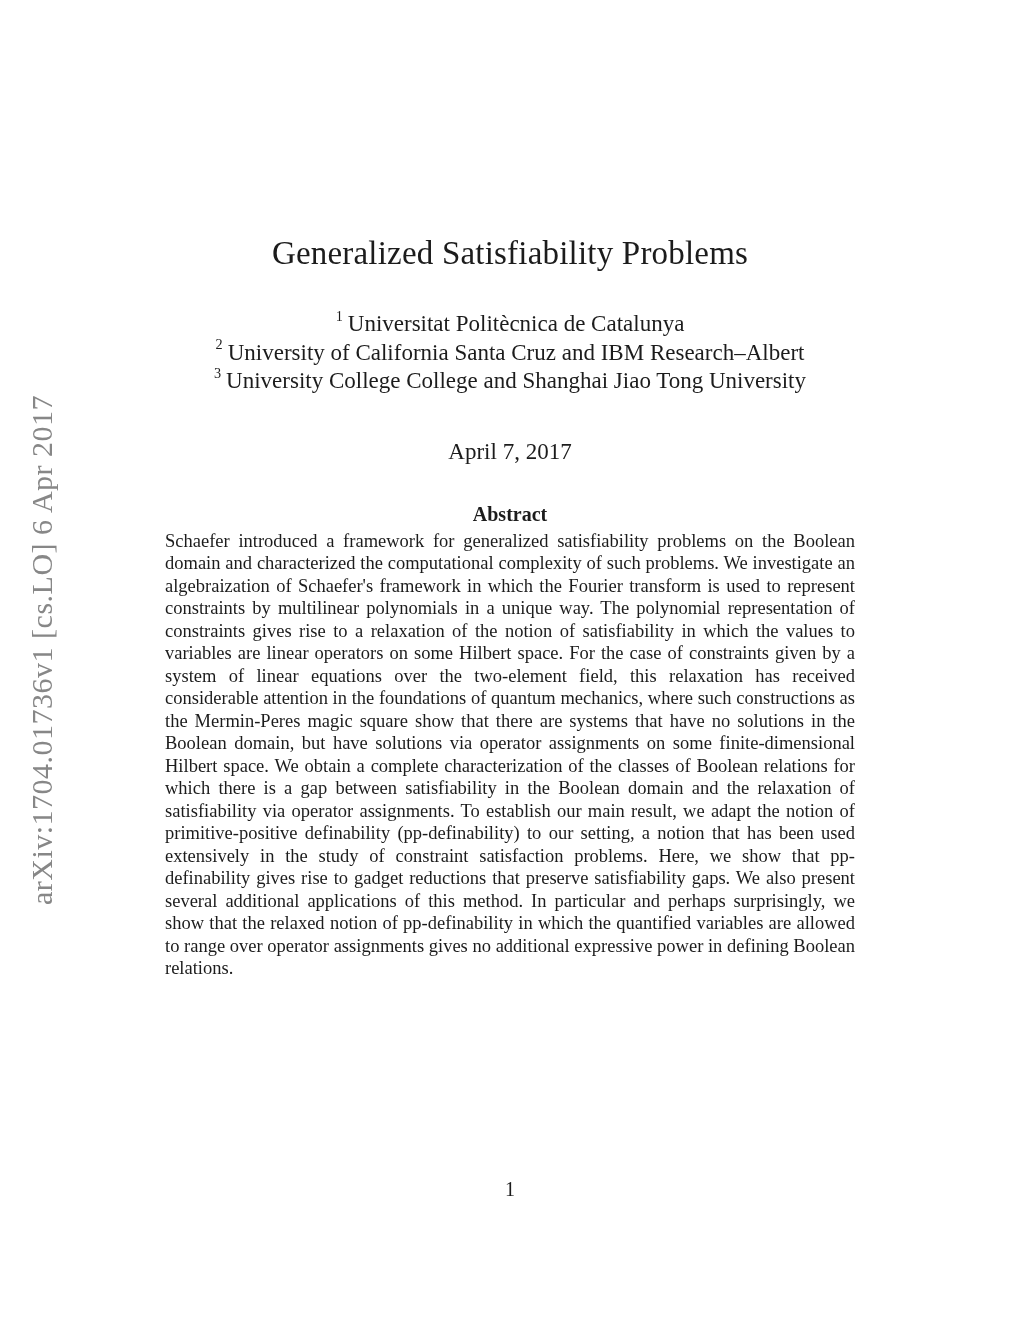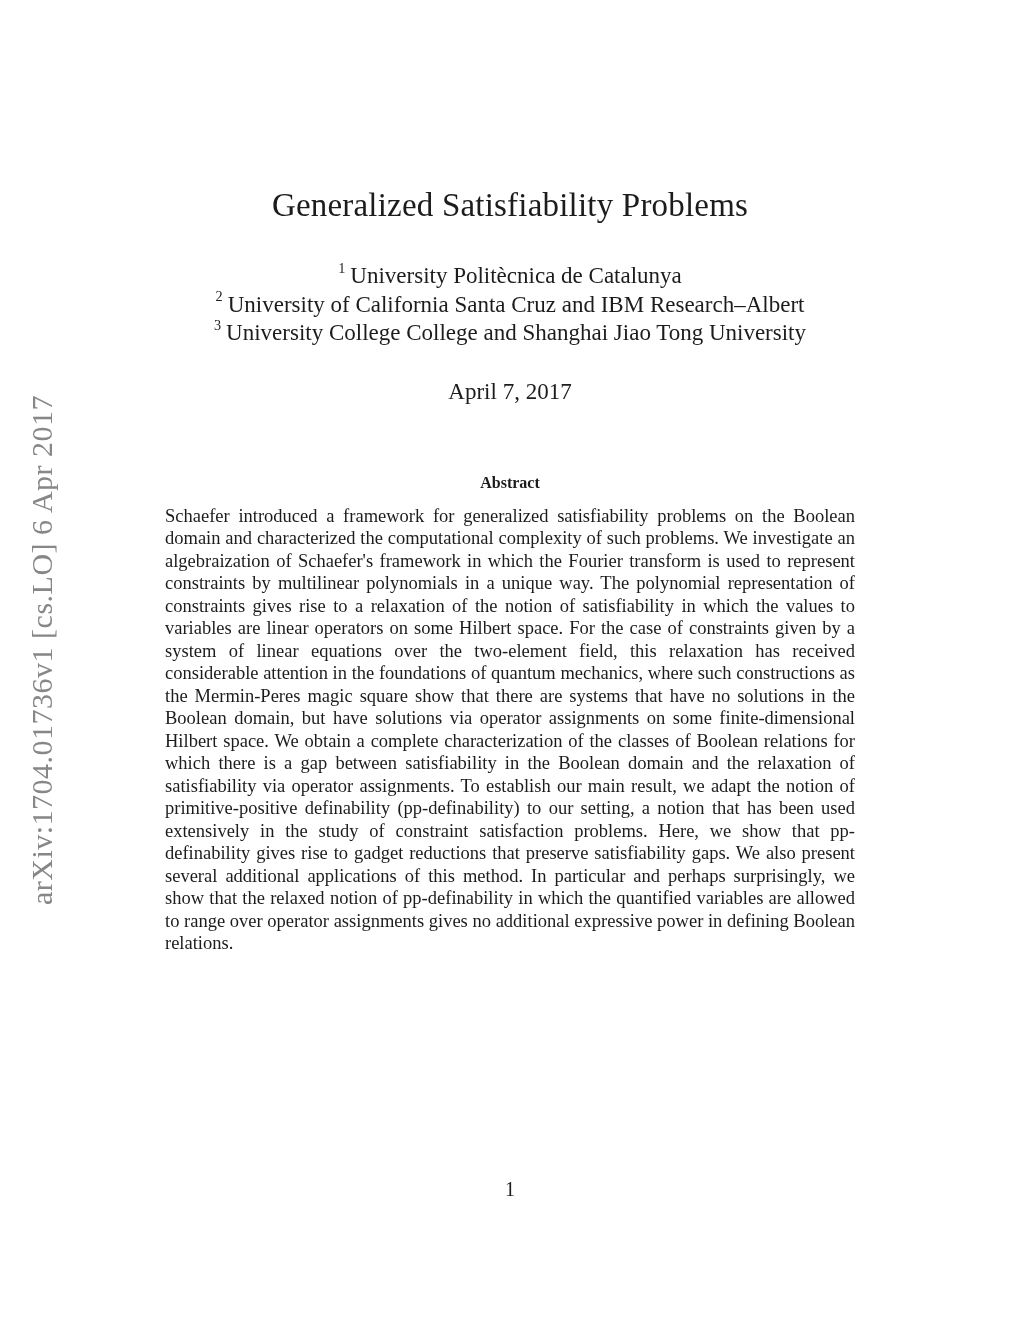--- a/index.html
+++ b/index.html
@@ -32,50 +32,50 @@
     padding-top: 183px;
     text-align: center;
   }
   .title {
     margin: 0;
     font-size: 33px;
     font-weight: 500;
     line-height: 45px;
     letter-spacing: 0.2px;
   }
-  .title-line { display: block; }
+  .title-line { display: block; margin-top: 48px; }
   .authors {
     margin-top: 31px;
     font-size: 23px;
     white-space: nowrap;
   }
   .author + .author { margin-left: 36px; }
   sup {
     font-size: 0.62em;
     line-height: 0;
     position: relative;
     top: -0.12em;
   }
   .affiliations {
     margin-top: 34px;
     font-size: 23px;
     line-height: 28.5px;
   }
   .affiliation sup { margin-right: 5px; }
   .date {
-    margin-top: 31px;
+    margin-top: 43px;
     font-size: 23px;
   }
   .abstract-heading {
-    margin-top: 69px;
-    font-size: 16px;
+    margin-top: 38px;
+    font-size: 20px;
     font-weight: bold;
   }
   .abstract-body {
-    margin: 13px auto 0 auto;
+    margin: 4px auto 0 auto;
     width: 690px;
     font-size: 18.5px;
     line-height: 22.5px;
     text-align: justify;
     text-justify: inter-word;
   }
   .page-number {
     position: absolute;
     left: 0;
     right: 0;
@@ -92,21 +92,21 @@
   <div class="arxiv-watermark">arXiv:1704.01736v1 [cs.LO] 6 Apr 2017</div>
 
   <div class="content">
 
     <h1 class="title">
       <span class="title-line">Generalized Satisfiability Problems</span>
     </h1>
 
 
     <div class="affiliations">
-      <div class="affiliation"><sup>1</sup><span>University Politècnica de Catalunya</span></div>
+      <div class="affiliation"><sup>1</sup><span>Universitat Politècnica de Catalunya</span></div>
       <div class="affiliation"><sup>2</sup><span>University of California Santa Cruz and IBM Research–Albert</span></div>
       <div class="affiliation"><sup>3</sup><span>University College College and Shanghai Jiao Tong University</span></div>
     </div>
 
     <div class="date">April 7, 2017</div>
 
     <div class="abstract-heading">Abstract</div>
 
     <p class="abstract-body">Schaefer introduced a framework for generalized satisfiability problems on the Boolean domain and characterized the computational complexity of such problems. We investigate an algebraization of Schaefer's framework in which the Fourier transform is used to represent constraints by multilinear polynomials in a unique way. The polynomial representation of constraints gives rise to a relaxation of the notion of satisfiability in which the values to variables are linear operators on some Hilbert space. For the case of constraints given by a system of linear equations over the two-element field, this relaxation has received considerable attention in the foundations of quantum mechanics, where such constructions as the Mermin-Peres magic square show that there are systems that have no solutions in the Boolean domain, but have solutions via operator assignments on some finite-dimensional Hilbert space. We obtain a complete characterization of the classes of Boolean relations for which there is a gap between satisfiability in the Boolean domain and the relaxation of satisfiability via operator assignments. To establish our main result, we adapt the notion of primitive-positive definability (pp-definability) to our setting, a notion that has been used extensively in the study of constraint satisfaction problems. Here, we show that pp-definability gives rise to gadget reductions that preserve satisfiability gaps. We also present several additional applications of this method. In particular and perhaps surprisingly, we show that the relaxed notion of pp-definability in which the quantified variables are allowed to range over operator assignments gives no additional expressive power in defining Boolean relations.</p>
 

